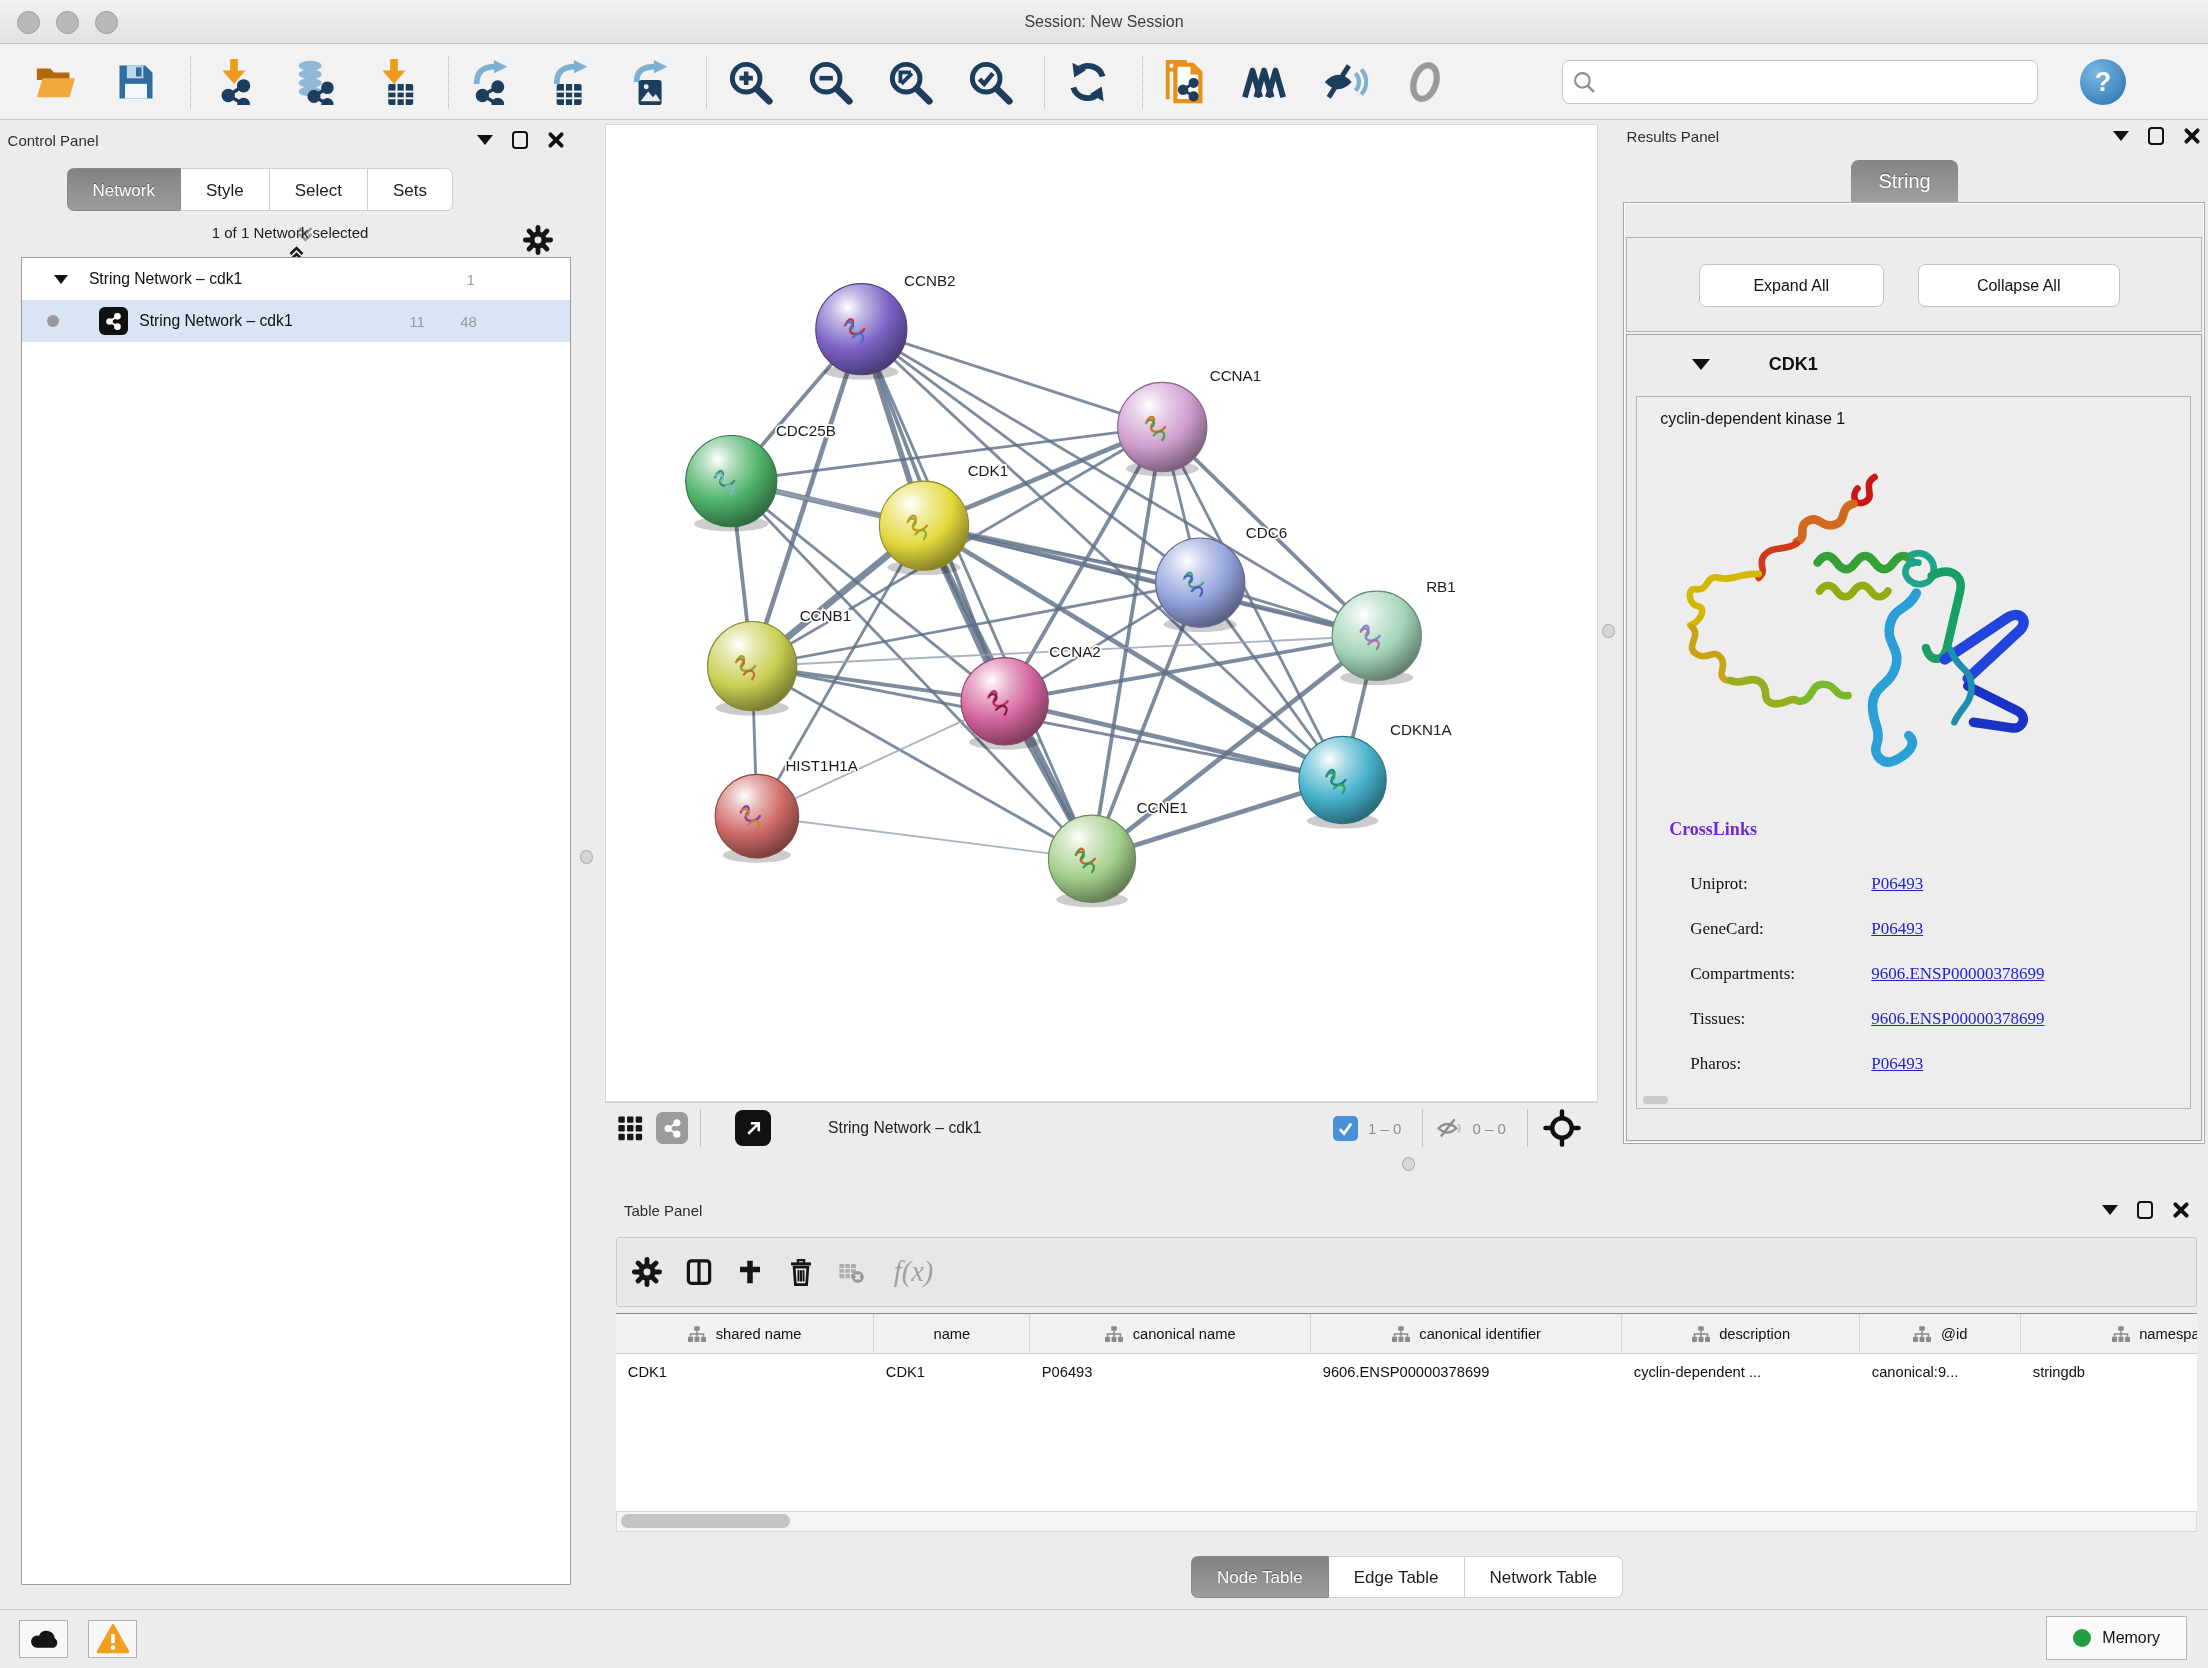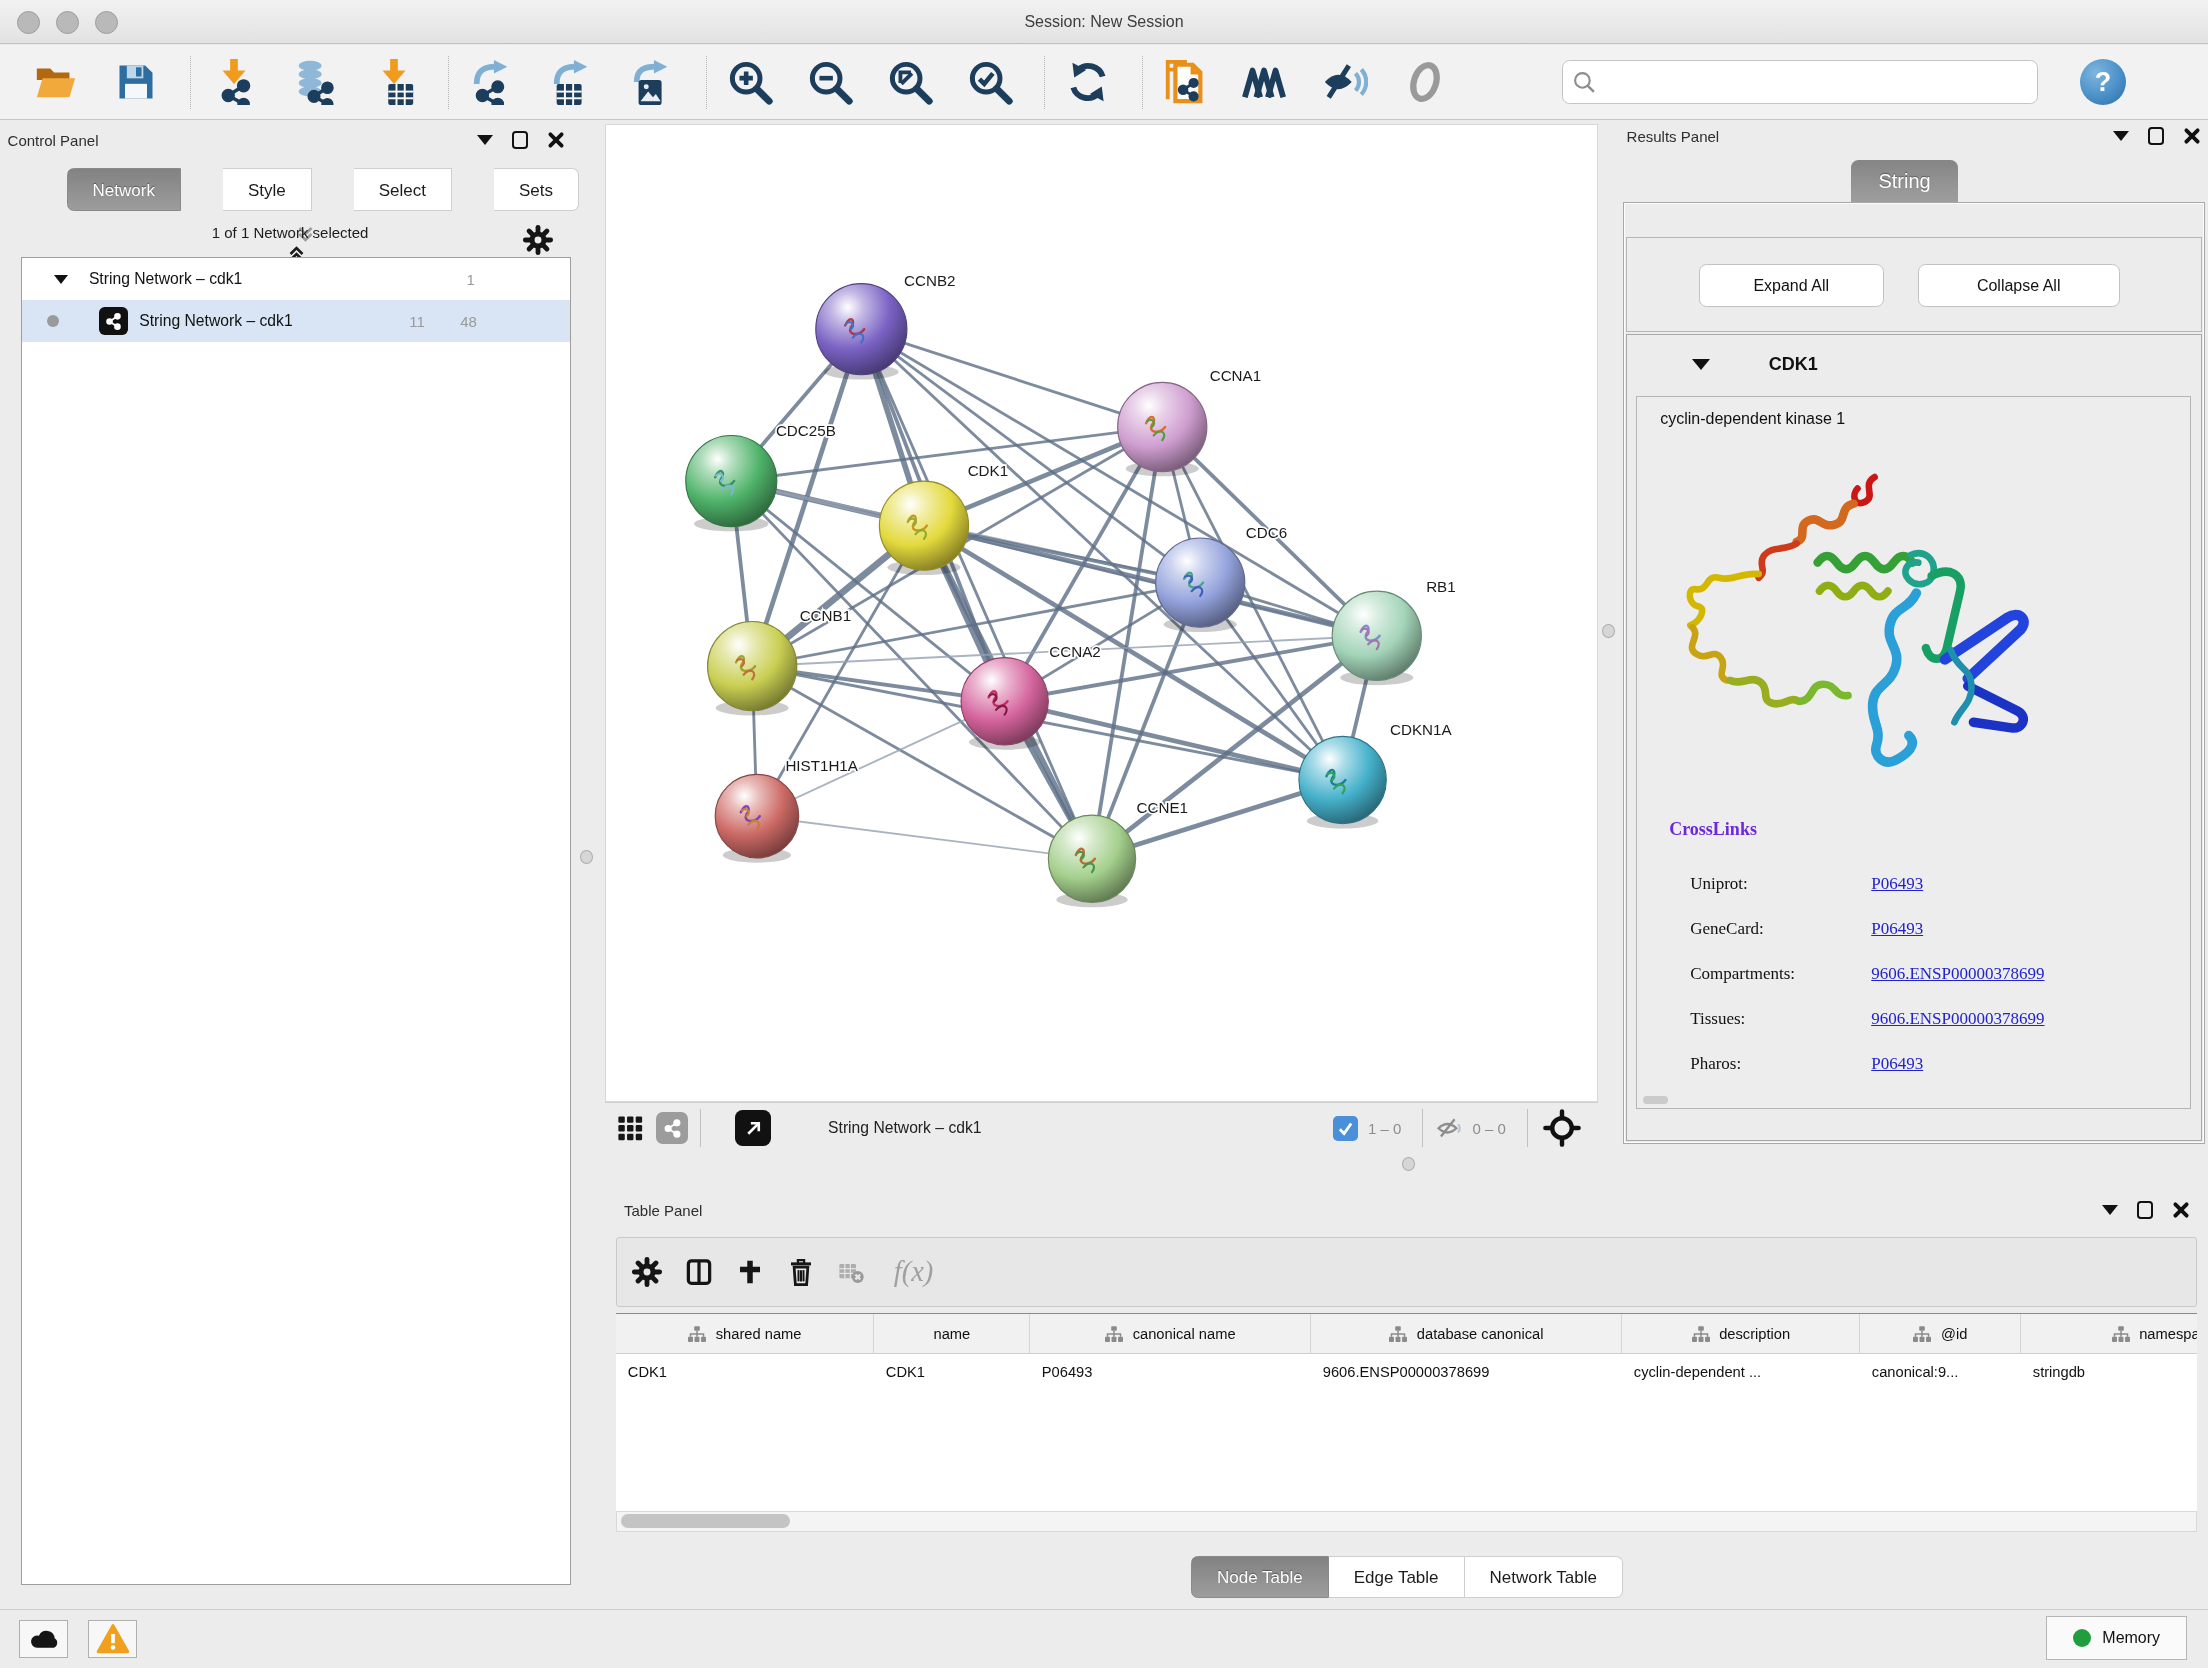--- a/index.html
+++ b/index.html
@@ -30,21 +30,21 @@
 
   
   .phead { display:flex; align-items:center; height:32px; }
   .phead .ptitle { font-size:15px; color:#2e2e2e; }
   .phead .picons { margin-left:auto; display:flex; align-items:center; gap:19px; padding-right:7.6px; }
   .tri-down { width:0; height:0; border-left:8.6px solid transparent; border-right:8.6px solid transparent; border-top:10.5px solid #111; display:inline-block; }
   .float-box { width:16px; height:18px; border:2.9px solid #111; border-radius:3.8px; display:inline-block; }
 
   
   #control-panel { position:absolute; left:7.6px; top:124px; width:565px; height:1486px; }
-  .tabs-row { position:absolute; left:59px; top:44px; display:flex;gap:42px; }
+  .tabs-row { position:absolute; left:59px; top:44px; display:flex; }
   .tab { height:43px; padding:0 25px; font-size:17px; line-height:43px; background:#fff; color:#1c1c1c;
     border:1px solid #cfcfcf; border-left:none; cursor:pointer; }
   .tab:first-child { border-left:1px solid #cfcfcf; border-radius:6.7px 0 0 6.7px; }
   .tab:last-child { border-radius:0 6.7px 6.7px 0; }
   .tab.sel { background:linear-gradient(#828282,#9d9d9d); color:#fff; text-shadow:0 -1px 1px rgba(0,0,0,.4); border-color:#8a8a8a; }
   .cp-status { position:absolute; left:0; top:100px; width:565px; height:40px; display:flex; align-items:center;flex-direction:column; }
   .cp-status .stat-text { position:absolute; left:0; right:0; text-align:center; font-size:15px; color:#1c1c1c; }
   .cp-list { position:absolute; left:13.3px; top:133px; width:550px; height:1328px; background:#fff; border:1px solid #9e9e9e; }
   .tree-row { position:relative; height:42px; display:flex; align-items:center; font-size:15.7px; color:#111; }
   .tree-row.sel { background:#d9e5f4; }
@@ -851,21 +851,21 @@
           <div class="th" style="width: 311px;">
             <svg width="18" height="16" viewBox="0 0 16 14">
               <g fill="#8a8a8a">
                 <rect x="5.5" y="0" width="5" height="4" rx="0.8"></rect>
                 <rect x="0" y="9.5" width="4.4" height="4.5" rx="0.8"></rect>
                 <rect x="5.8" y="9.5" width="4.4" height="4.5" rx="0.8"></rect>
                 <rect x="11.6" y="9.5" width="4.4" height="4.5" rx="0.8"></rect>
               </g>
               <path d="M8 4 v3 M2.2 9.5 V7 h11.6 V9.5 M8 7 v2.5" stroke="#8a8a8a" stroke-width="1.3" fill="none"></path>
             </svg>
-            <span>database canonical</span>
+            <span>canonical identifier</span>
           </div>
           <div class="th" style="width: 238px;">
             <svg width="18" height="16" viewBox="0 0 16 14">
               <g fill="#8a8a8a">
                 <rect x="5.5" y="0" width="5" height="4" rx="0.8"></rect>
                 <rect x="0" y="9.5" width="4.4" height="4.5" rx="0.8"></rect>
                 <rect x="5.8" y="9.5" width="4.4" height="4.5" rx="0.8"></rect>
                 <rect x="11.6" y="9.5" width="4.4" height="4.5" rx="0.8"></rect>
               </g>
               <path d="M8 4 v3 M2.2 9.5 V7 h11.6 V9.5 M8 7 v2.5" stroke="#8a8a8a" stroke-width="1.3" fill="none"></path>

